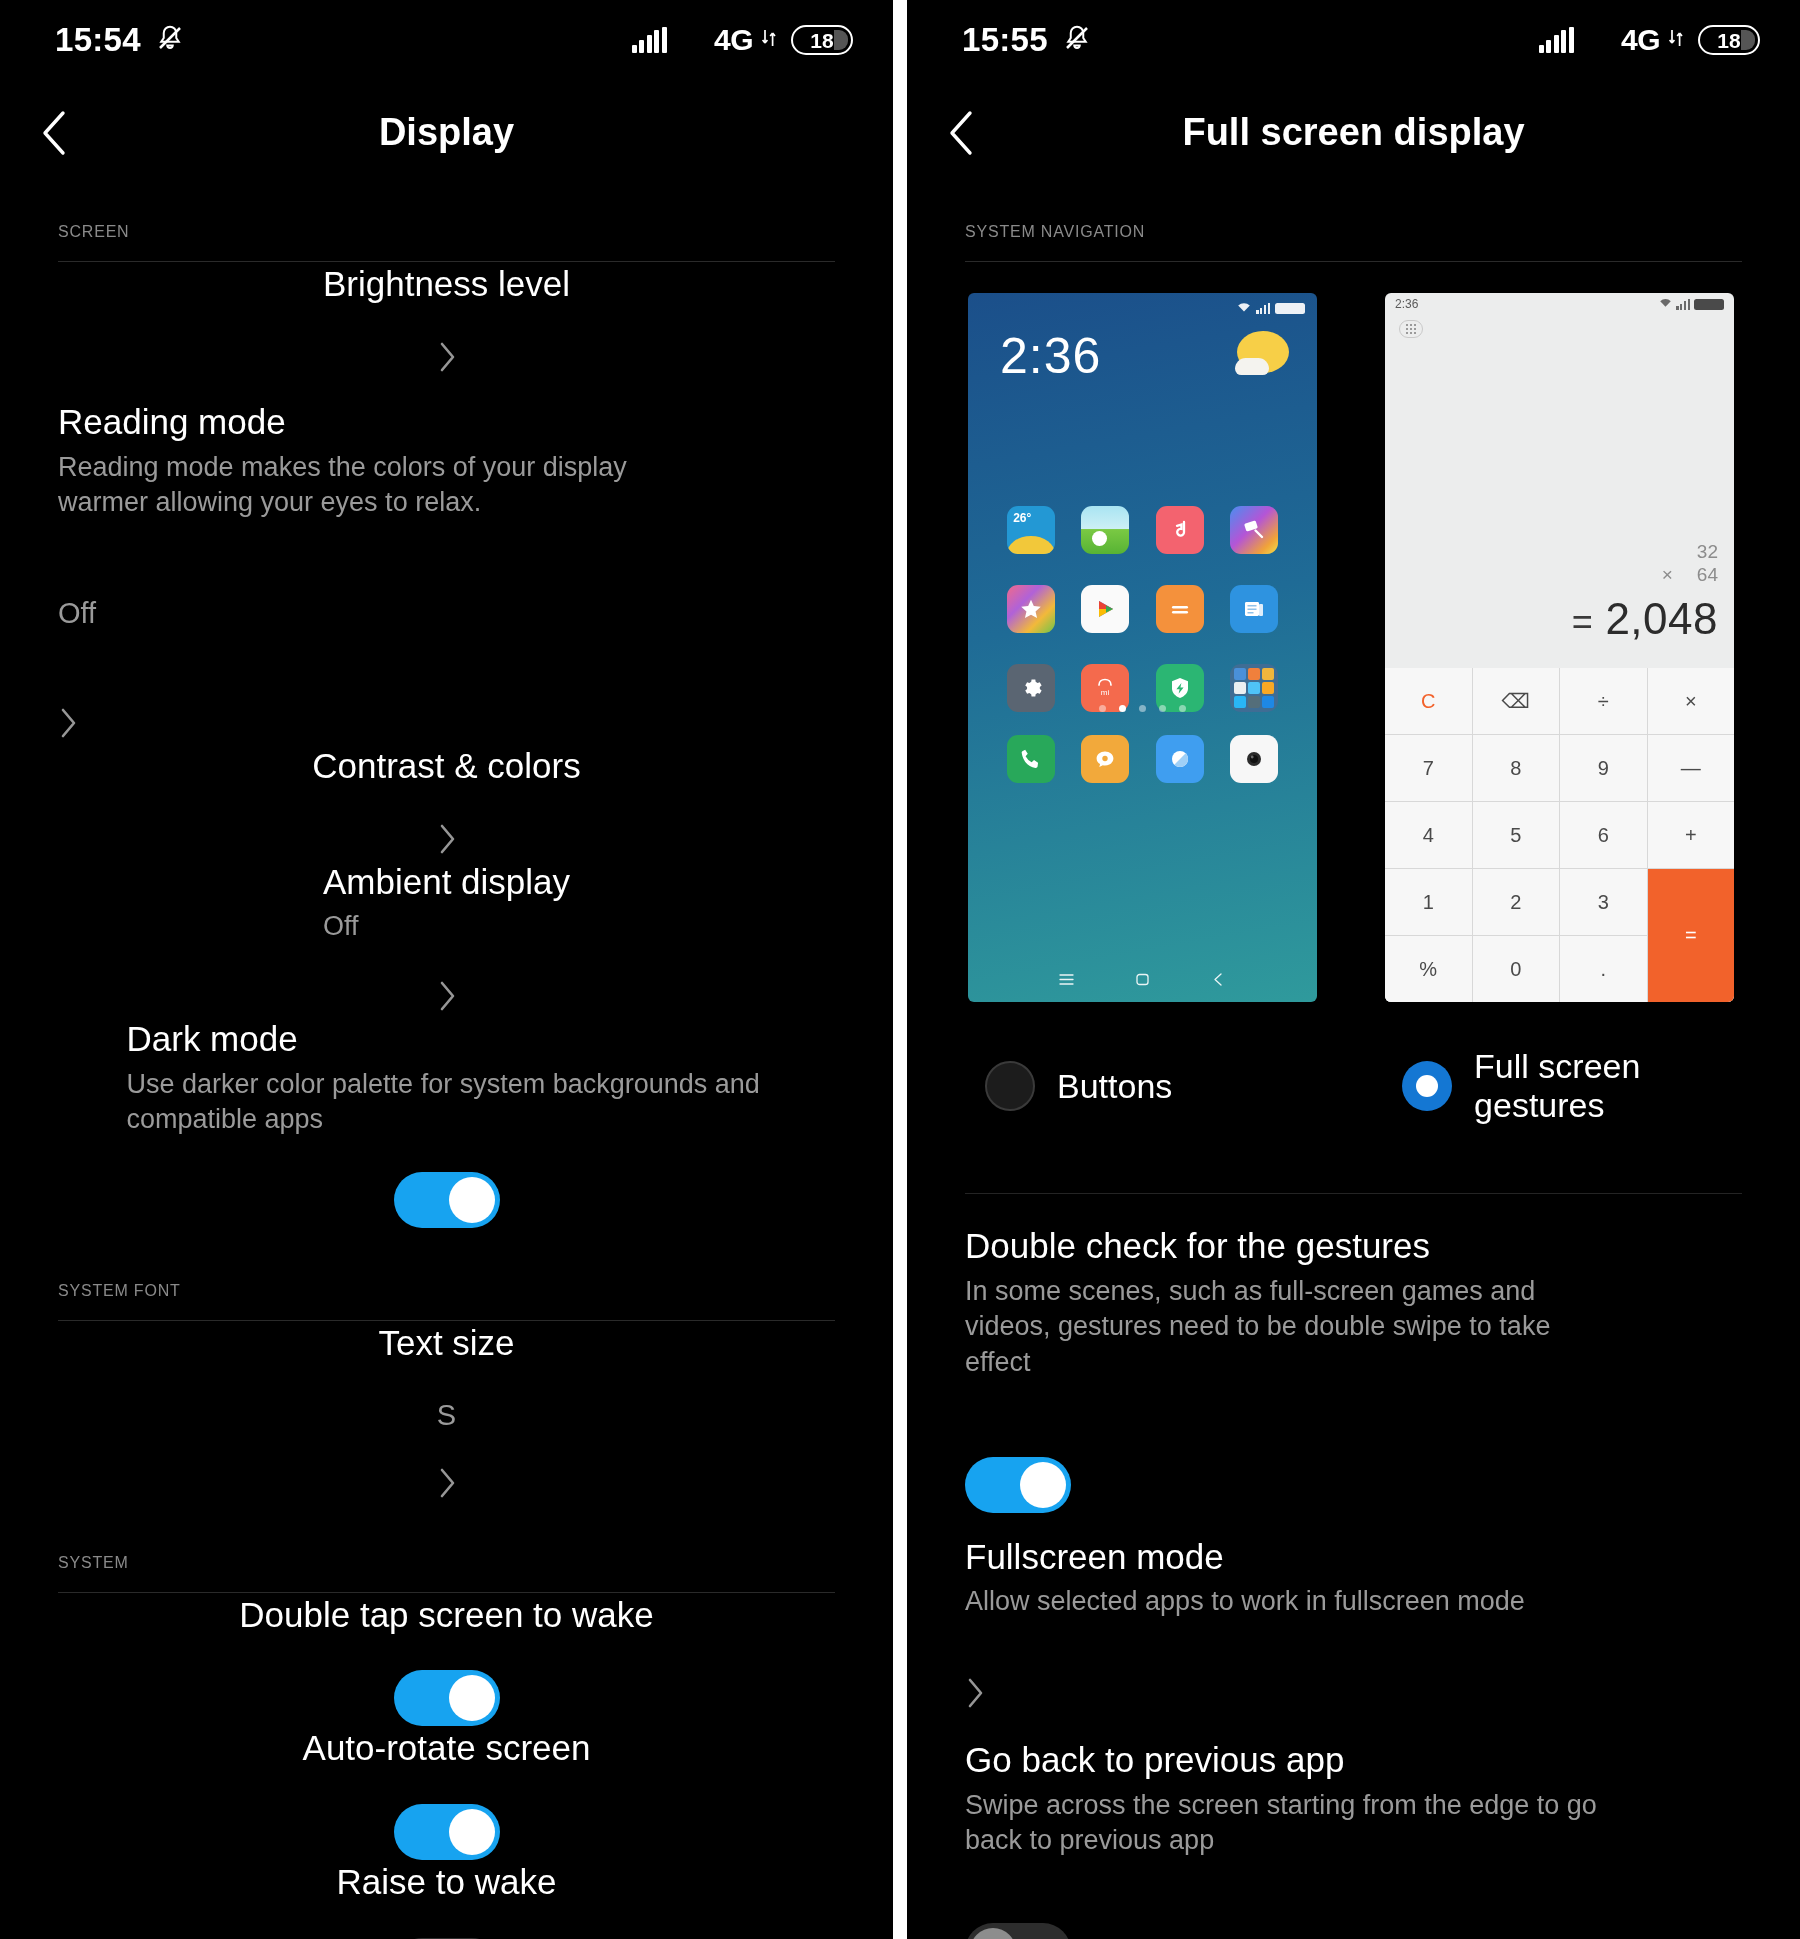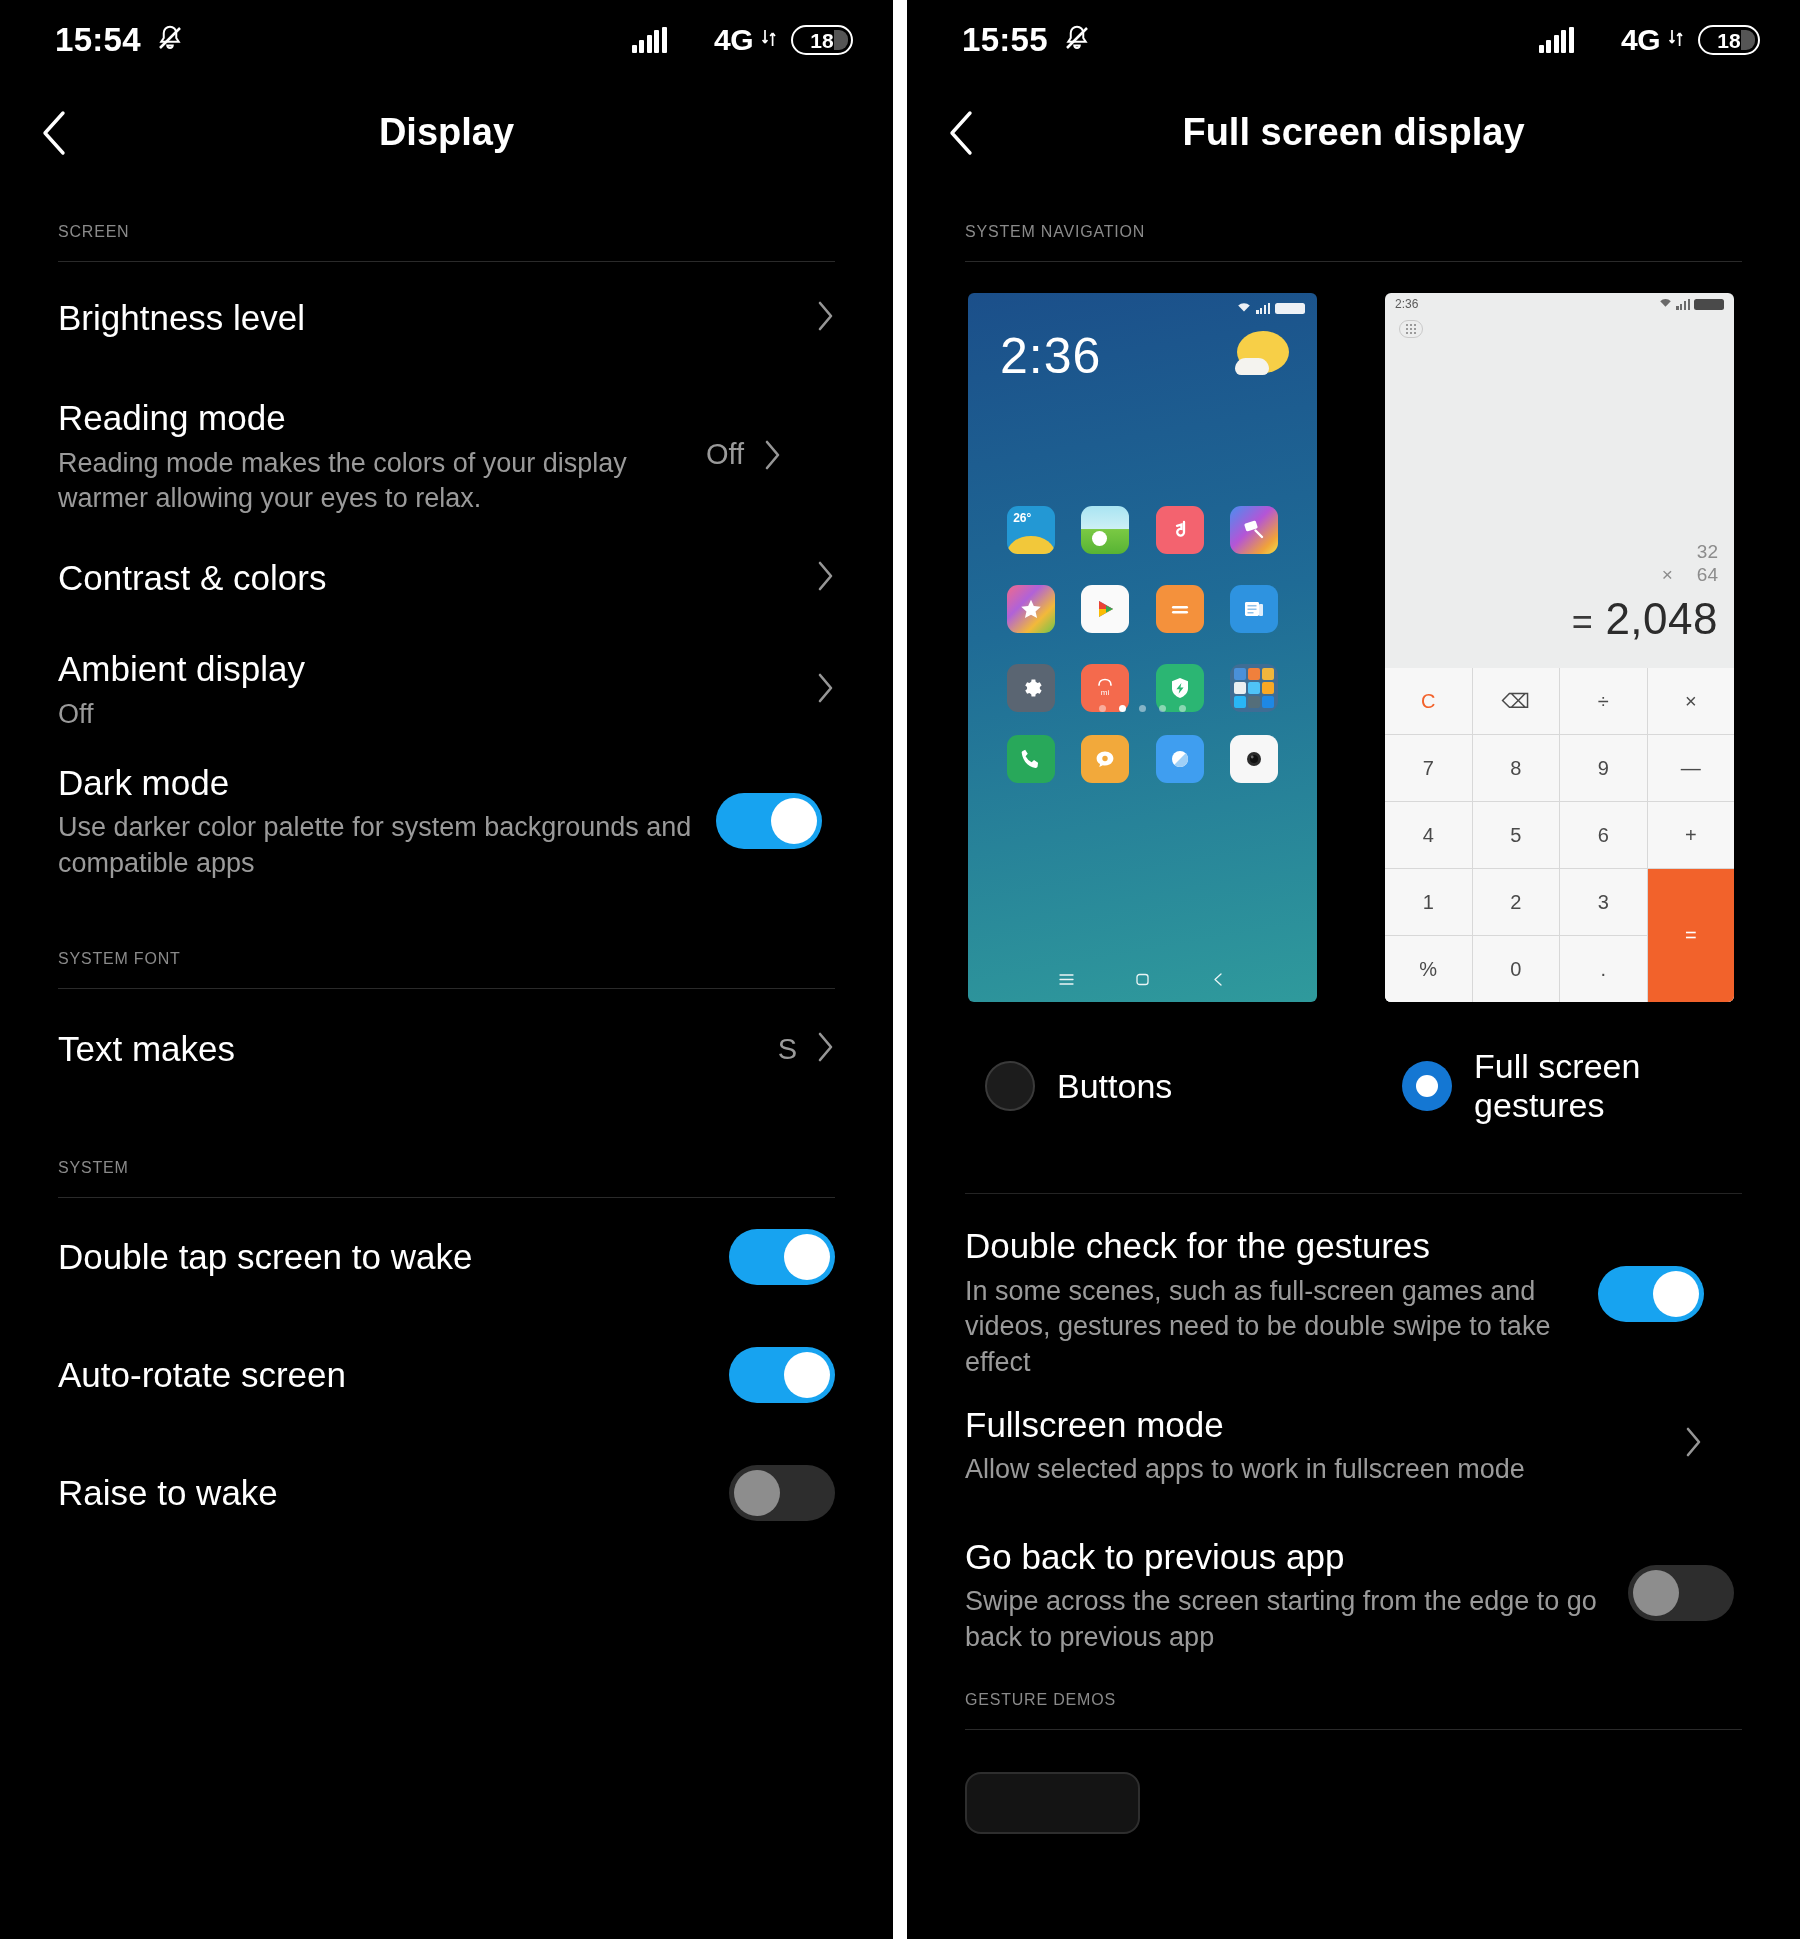--- a/index.html
+++ b/index.html
@@ -50,21 +50,21 @@
   }
 
   
   .sec-head {
     font-size:16px; color:#8a8a8a; letter-spacing:0.8px;
     padding:38px 0 0 58px;
   }
   .hr { height:1px; background:#2a2a2a; margin:20px 58px 0 58px; }
   .row {
     display:flex; align-items:center; min-height:112px;
-    padding:0 58px; gap:18px; position:relative;
+    padding:0 58px; gap:34px; position:relative;flex-direction:column;
   }
   .row .texts { flex:1 1 auto; min-width:0; }
   .row .title { font-size:35px; line-height:1.25; font-weight:400; }
   .row .sub { font-size:27px; color:#9a9a9a; line-height:1.32; margin-top:6px; }
   .row .value { font-size:29px; color:#9a9a9a; white-space:nowrap; }
   .chev { flex:0 0 auto; opacity:.75; }
 
   
   .toggle { flex:0 0 auto; width:106px; height:56px; border-radius:28px; position:relative; }
   .toggle.on { background:#17a3f0; }
@@ -239,21 +239,21 @@
       </div>
       <span class="toggle on">
           <span class="knob"></span>
         </span>
     </div>
 
     <div class="sec-head" style="padding-top:54px;">SYSTEM FONT</div>
     <div class="hr"></div>
     <div class="row" style="min-height:120px;">
       <div class="texts">
-          <div class="title">Text makes</div>
+          <div class="title">Text size</div>
         </div>
       <span class="value">S</span>
       <span class="chev"><svg width="20" height="34" viewBox="0 0 20 34">
             <polyline points="5,4 16,17 5,30" fill="none" stroke="#c9c9c9" stroke-width="2.6" stroke-linecap="round" stroke-linejoin="round"></polyline>
           </svg></span>
     </div>
 
     <div class="sec-head" style="padding-top:50px;">SYSTEM</div>
     <div class="hr"></div>
     <div class="row" style="min-height:118px;">

